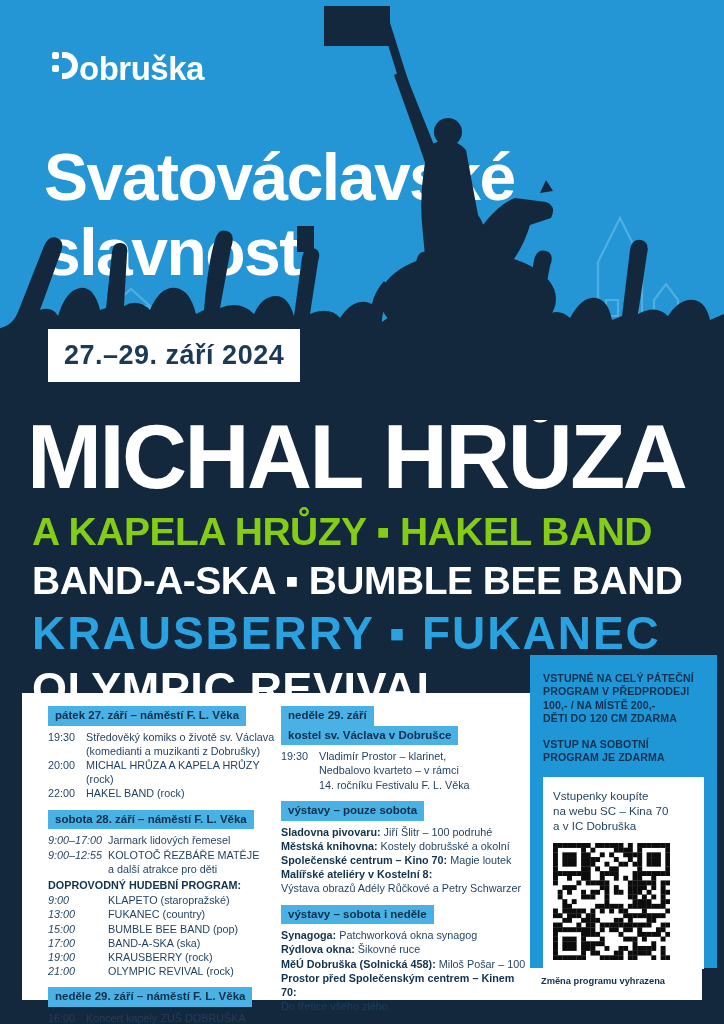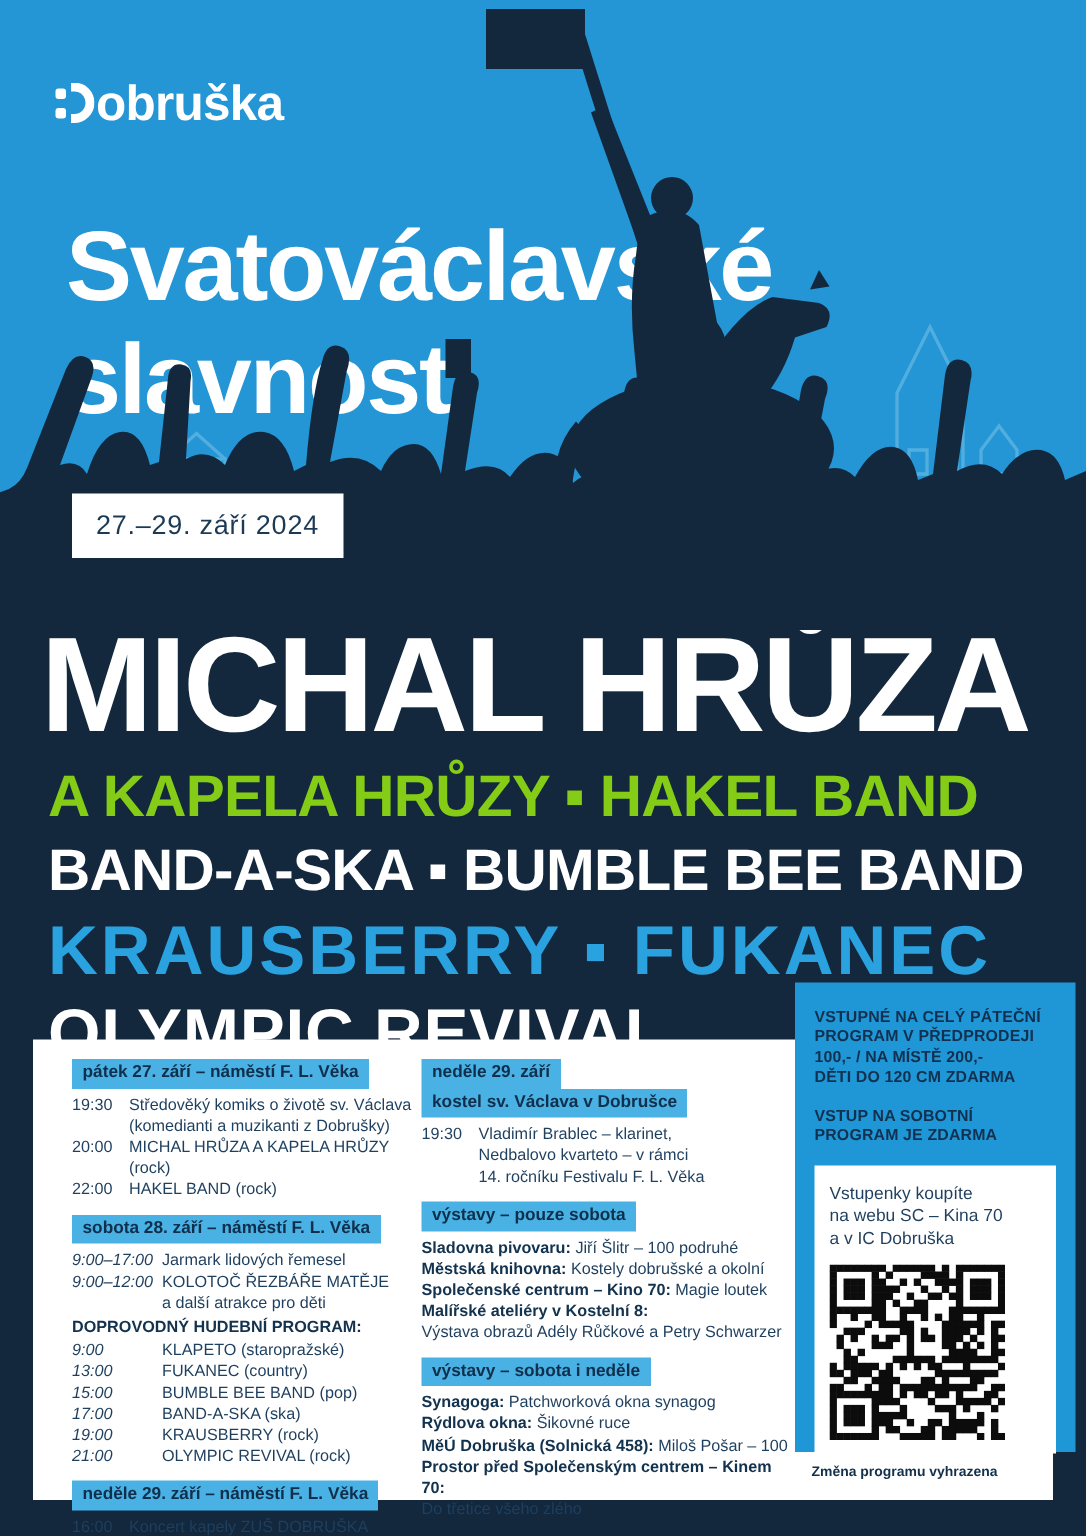--- a/index.html
+++ b/index.html
@@ -7,31 +7,31 @@
   .poster {
     position:relative; width:724px; height:1024px; margin:0 auto;
     background:#13283d; overflow:hidden;
     font-family:"Liberation Sans","DejaVu Sans",sans-serif;
   }
   
   .hero { position:absolute; left:0; top:0; width:724px; height:420px; background:#2496d5; }
   .hero svg { position:absolute; left:0; top:0; pointer-events:none; }
   .skyline-svg { z-index:1; }
   .art-svg { z-index:3; }
-  .logo { position:absolute; left:37px; top:52px; z-index:4; display:flex; align-items:center; color:#fff; }
+  .logo { position:absolute; left:52px; top:52px; z-index:4; display:flex; align-items:flex-start; color:#fff; }
   .logo-dots { display:flex; flex-direction:column; gap:6px; margin-right:3px; }
   .logo-dots i { width:7px; height:7px; background:#fff; border-radius:2px; }
   .logo-bowl { width:16px; height:27px; border:6.5px solid #fff; border-left:0;
                border-top-right-radius:15px; border-bottom-right-radius:15px; margin-right:1px; }
   .logo-text { font-size:33px; font-weight:bold; letter-spacing:-0.5px; line-height:1; }
   .hero-title { position:absolute; left:44px; top:140px; z-index:2; color:#fff;
                 font-size:66px; font-weight:bold; line-height:1.13; letter-spacing:-1.5px; }
   .hero-title span { display:block; }
   .date-badge { position:absolute; left:48px; top:329px; z-index:5; background:#fff;
-                color:#1c3a55; font-size:18px; font-weight:normal; padding:11px 16px; letter-spacing:0.5px; }
+                color:#1c3a55; font-size:27px; font-weight:bold; padding:11px 16px; letter-spacing:0.5px; }
   
   .lineup { position:absolute; left:32px; top:412px; width:662px; z-index:2; color:#fff; font-weight:bold; }
   .lineup div { white-space:nowrap; }
   .headliner { font-size:90px; line-height:1; letter-spacing:-2.5px; margin-left:-5px; }
   .lu2 { font-size:39px; color:#84cc16; margin-top:8px;  letter-spacing:-0.5px; }
   .lu3 { font-size:39px; color:#ffffff; margin-top:5px;  letter-spacing:-0.5px; }
   .lu4 { font-size:46px; color:#2aa2e0; margin-top:3px;  letter-spacing:2px; }
   .lu5 { font-size:45px; color:#ffffff; margin-top:3px;  letter-spacing:0.5px; }
   
   .panel { position:absolute; left:22px; top:693px; width:680px; height:307px; background:#fff; z-index:4; }
@@ -177,21 +177,21 @@
 
       <div class="sect">
         <span class="chip">sobota 28. září – náměstí F. L. Věka</span>
         <div class="prog-row wide">
           <span class="t">9:00–17:00</span>
           <span class="d">
             <span>Jarmark lidových řemesel</span>
           </span>
         </div>
         <div class="prog-row wide">
-          <span class="t">9:00–12:00</span>
+          <span class="t">9:00–12:55</span>
           <span class="d">
             <span>KOLOTOČ ŘEZBÁŘE MATĚJE</span>
             <span>a další atrakce pro děti</span>
           </span>
         </div>
         <div class="subhead">DOPROVODNÝ HUDEBNÍ PROGRAM:</div>
         <div class="prog-row wide">
           <span class="t">9:00</span>
           <span class="d">
               <span>KLAPETO (staropražské)</span>
@@ -241,21 +241,21 @@
       </div>
     </div>
 
     <div class="col col2">
       <div class="sect">
         <span class="chip chip2">neděle 29. září</span><br>
         <span class="chip">kostel sv. Václava v Dobrušce</span>
         <div class="prog-row">
           <span class="t">19:30</span>
           <span class="d">
-            <span>Vladimír Brablec – klarinet,</span>
+            <span>Vladimír Prostor – klarinet,</span>
             <span>Nedbalovo kvarteto – v rámci</span>
             <span>14. ročníku Festivalu F. L. Věka</span>
           </span>
         </div>
       </div>
 
       <div class="sect">
         <span class="chip">výstavy – pouze sobota</span>
         <div class="ex-row">
           <span class="exlabel">Sladovna pivovaru:</span><span class="exval">Jiří Šlitr – 100 podruhé</span>

